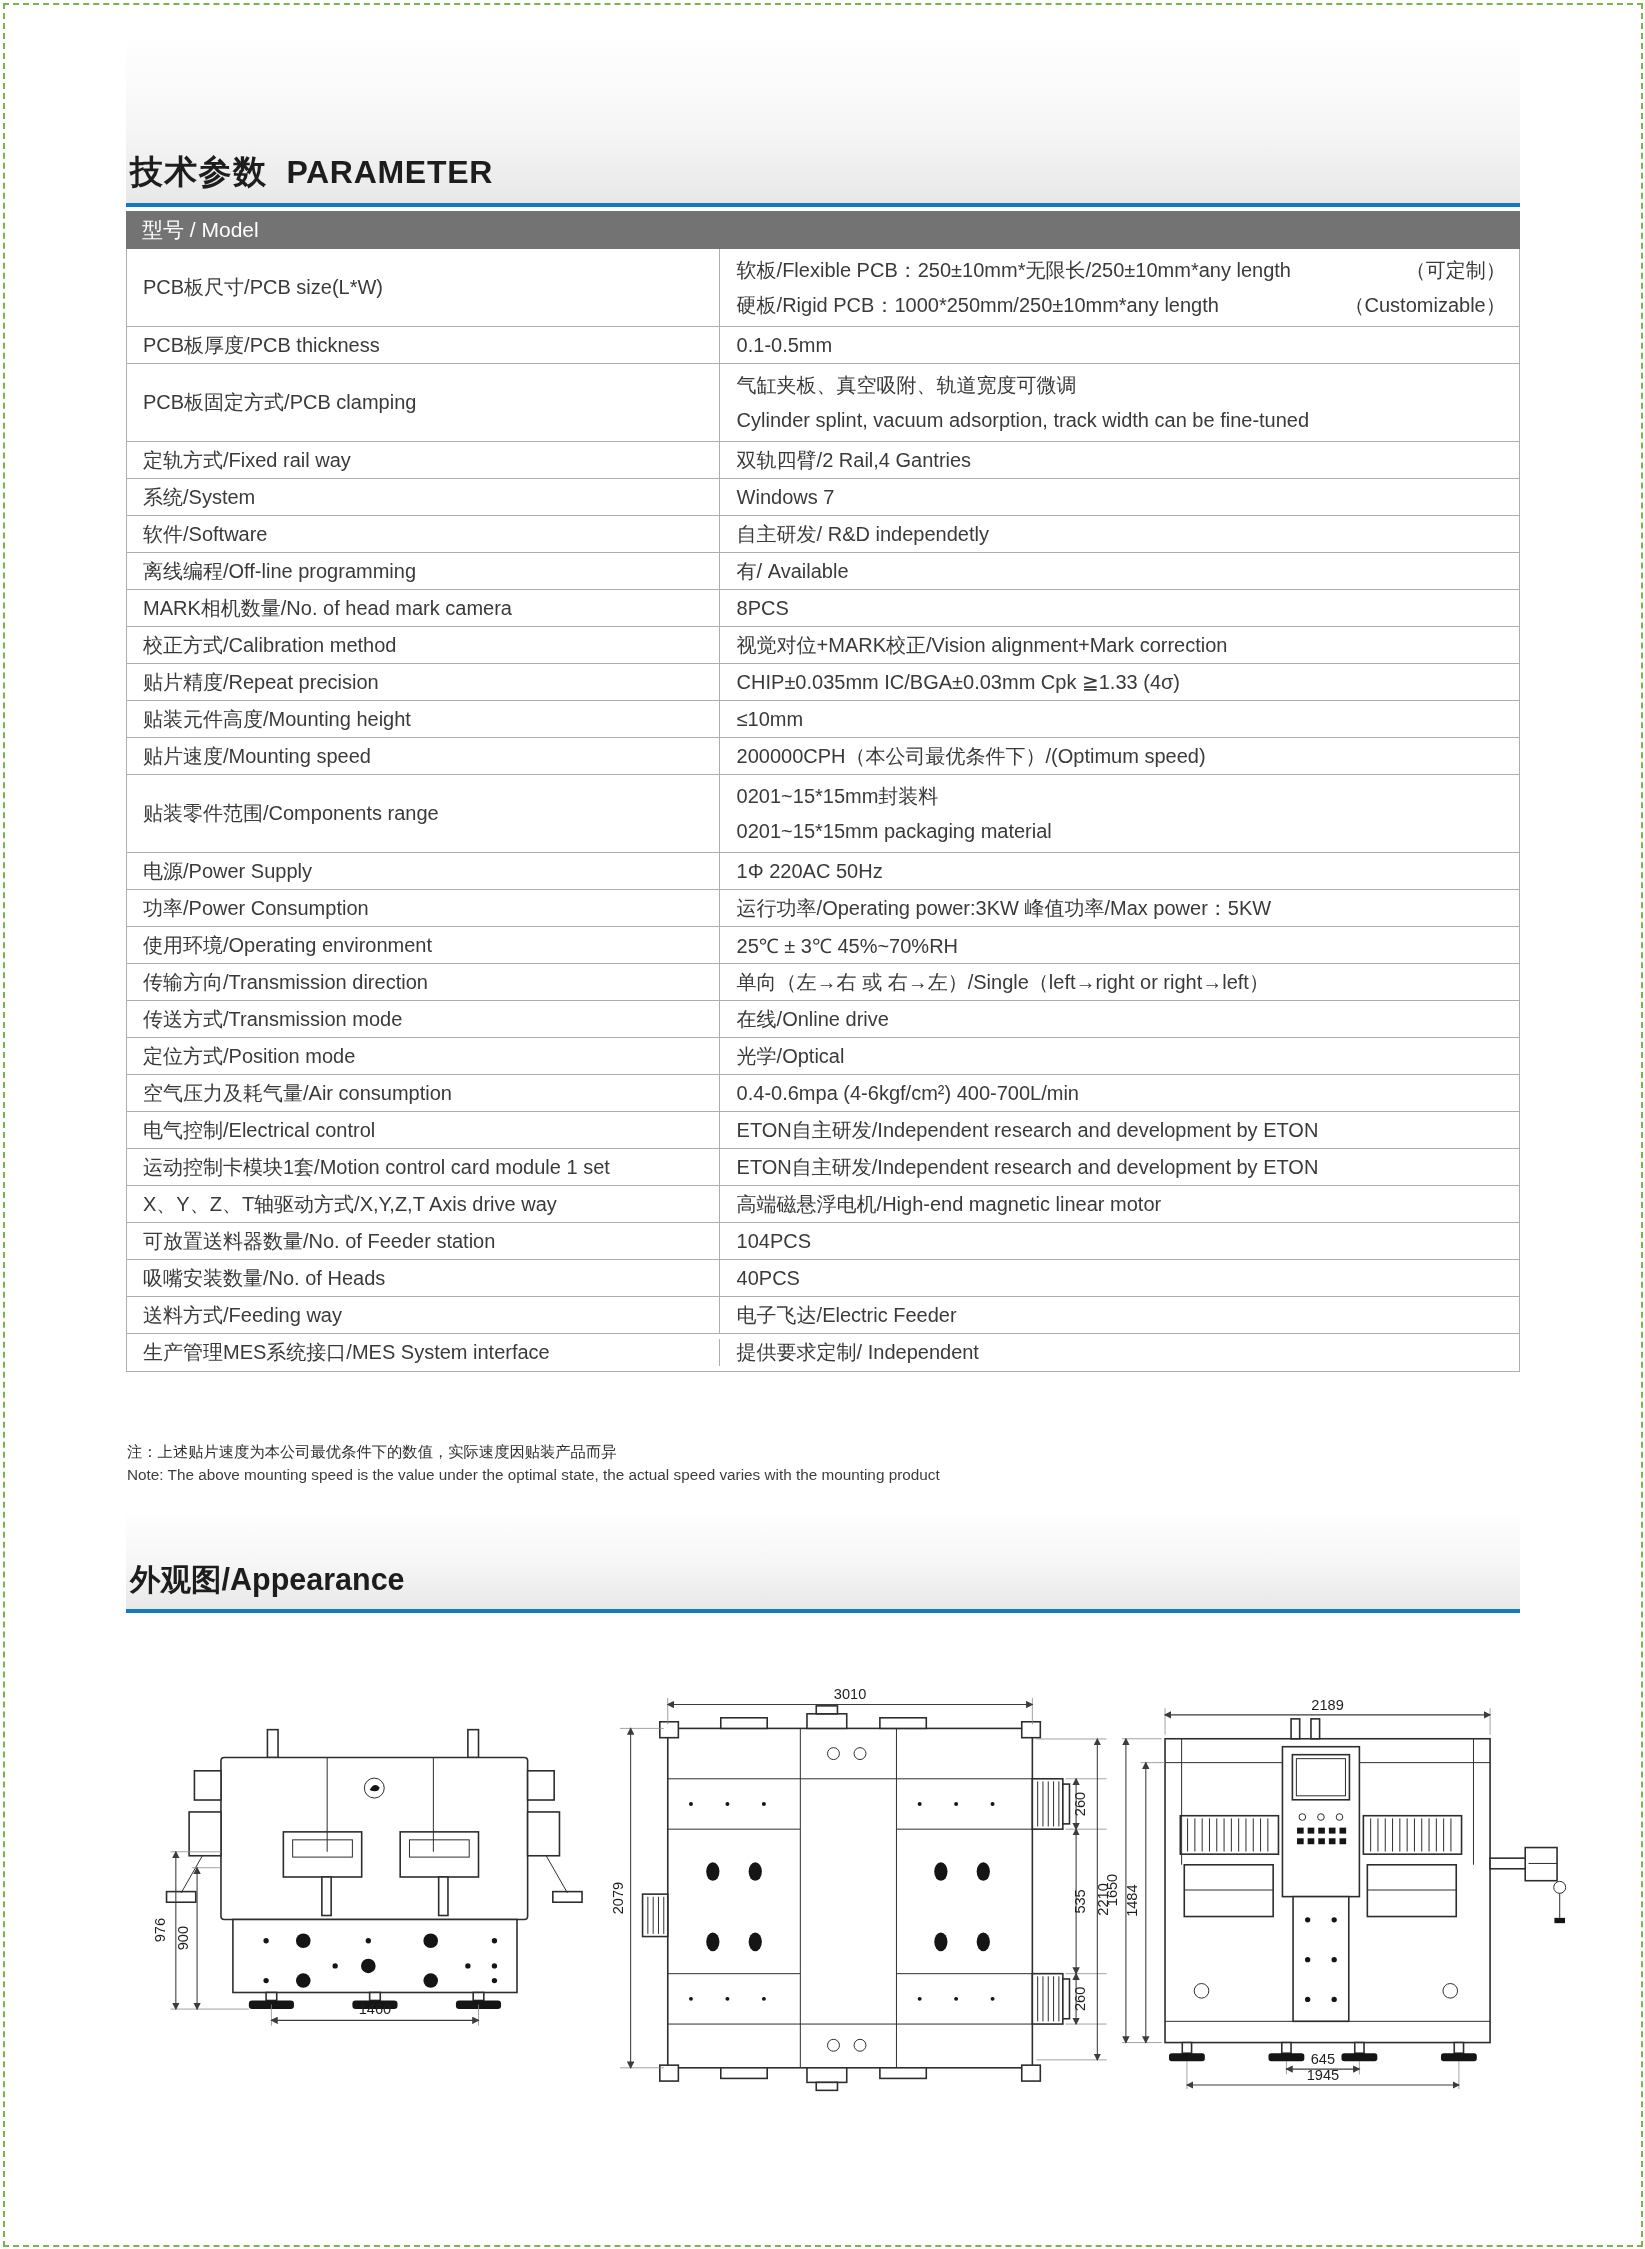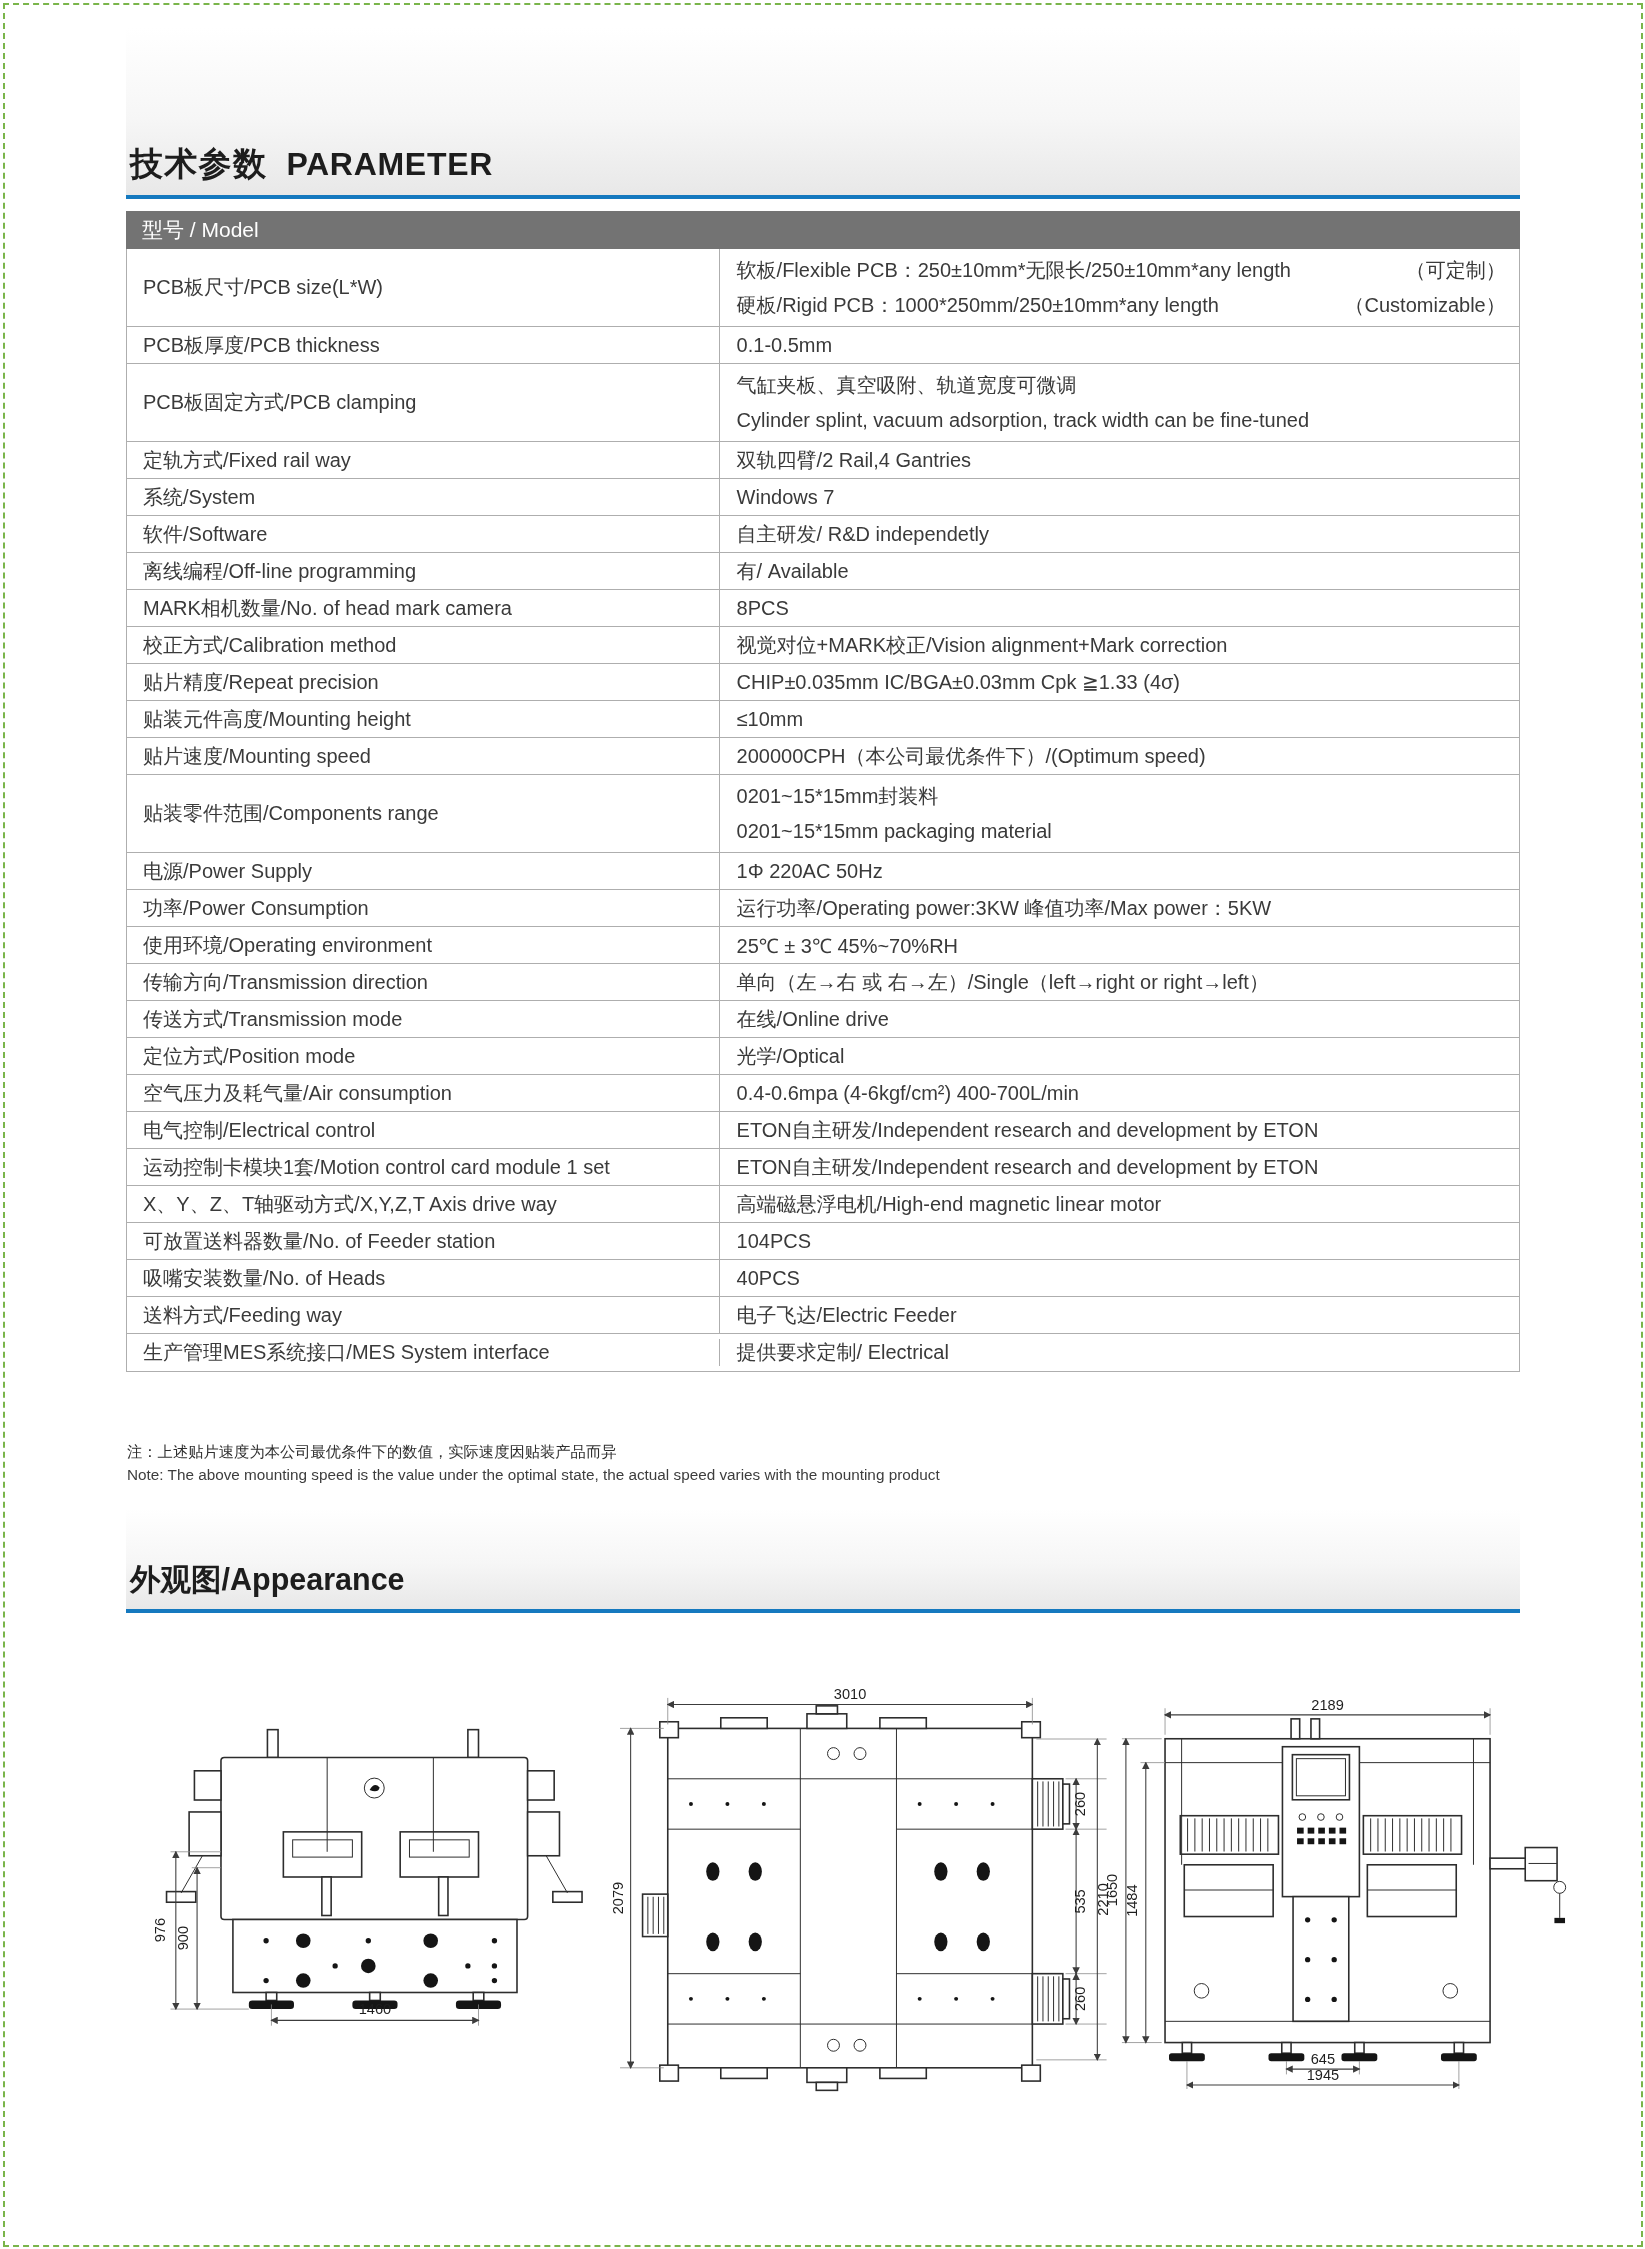--- a/index.html
+++ b/index.html
@@ -4,21 +4,21 @@
 <style>
   html,body{margin:0;padding:0;background:#fff;}
   .page{position:relative;width:1646px;height:2250px;background:#ffffff;
         font-family:"Liberation Sans",sans-serif;overflow:hidden;}
   .crop{position:absolute;inset:2.7px;border:2px dashed #7ab54a;pointer-events:none;}
 
   
   .band{position:absolute;left:126px;width:1394px;
         background:linear-gradient(180deg,#ffffff 0%,#f6f6f6 55%,#e8e8e8 100%);
         border-bottom:4.6px solid #1579bf;}
-  #band-param{top:28px;height:167px;}
+  #band-param{top:36px;height:167px;}
   #band-appear{top:1508px;height:101px;}
   .band h1{position:absolute;left:4px;bottom:8px;margin:0;color:#1d1d1d;white-space:nowrap;}
   #band-param h1 .zh{font-size:33px;font-weight:bold;letter-spacing:1.3px;}
   #band-param h1 .en{font-size:32px;font-weight:600;margin-left:13.3px;letter-spacing:0.7px;}
   #band-appear h1{font-size:30.5px;font-weight:bold;}
 
   
   .spec{position:absolute;left:126px;top:211px;width:1394px;font-size:20px;color:#3a3a3a;}
   .thead{display:flex;height:38px;background:#737373;color:#fff;align-items:center;box-sizing:border-box;}
   .thead .c1{width:594px;padding-left:16px;box-sizing:border-box;font-size:21px;}
@@ -291,21 +291,21 @@
           <div class="cv">
             <div class="vline">
               <span>电子飞达/Electric Feeder</span>
             </div>
           </div>
         </div>
         <div class="trow">
           <div class="cl">生产管理MES系统接口/MES System interface</div>
           <div class="cv">
             <div class="vline">
-              <span>提供要求定制/ Electrical</span>
+              <span>提供要求定制/ Independent</span>
             </div>
           </div>
         </div>
       </div>
   </div>
 
   <div class="note">
     <div class="n1">注：上述贴片速度为本公司最优条件下的数值，实际速度因贴装产品而异</div>
     <div class="n2">Note: The above mounting speed is the value under the optimal state, the actual speed varies with the mounting product</div>
   </div>

